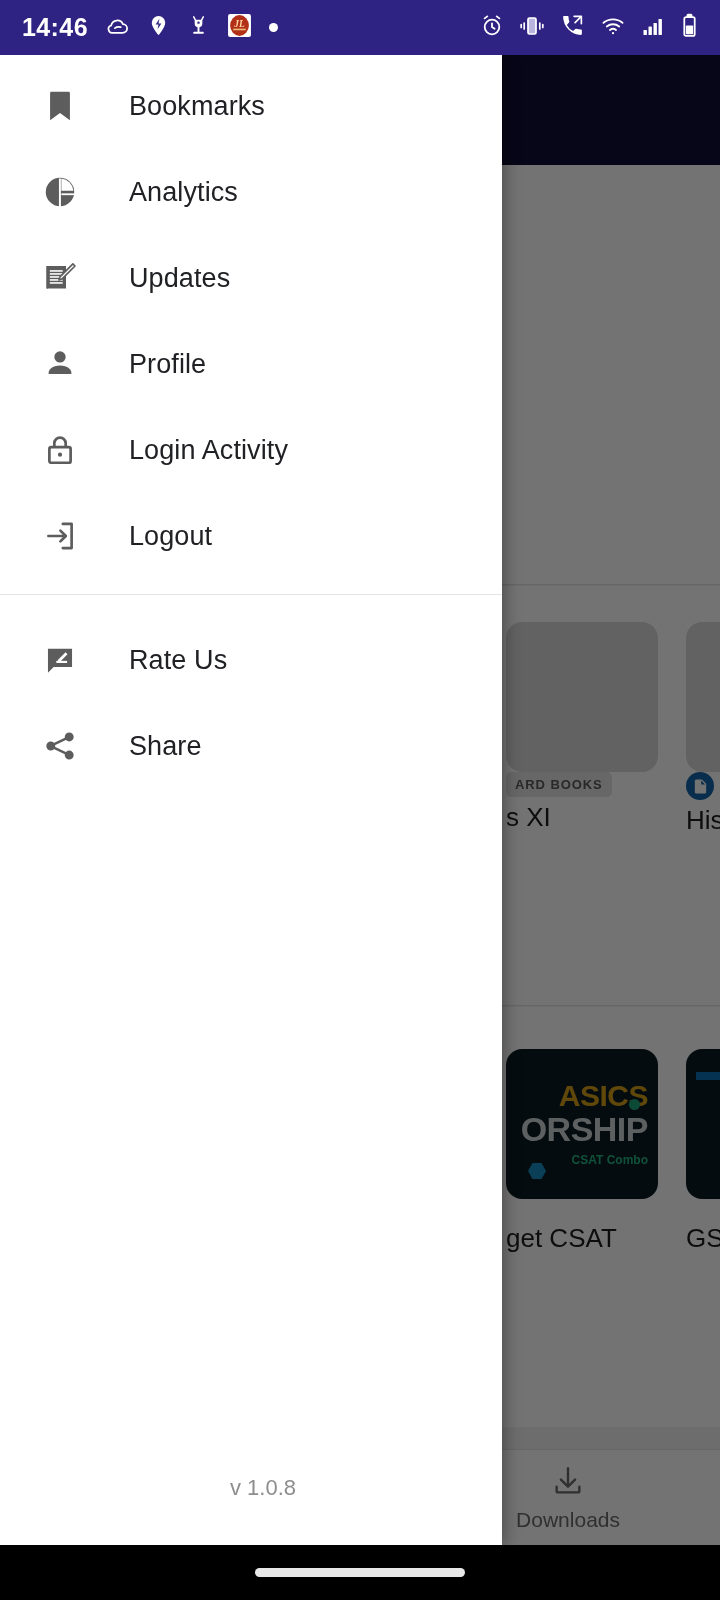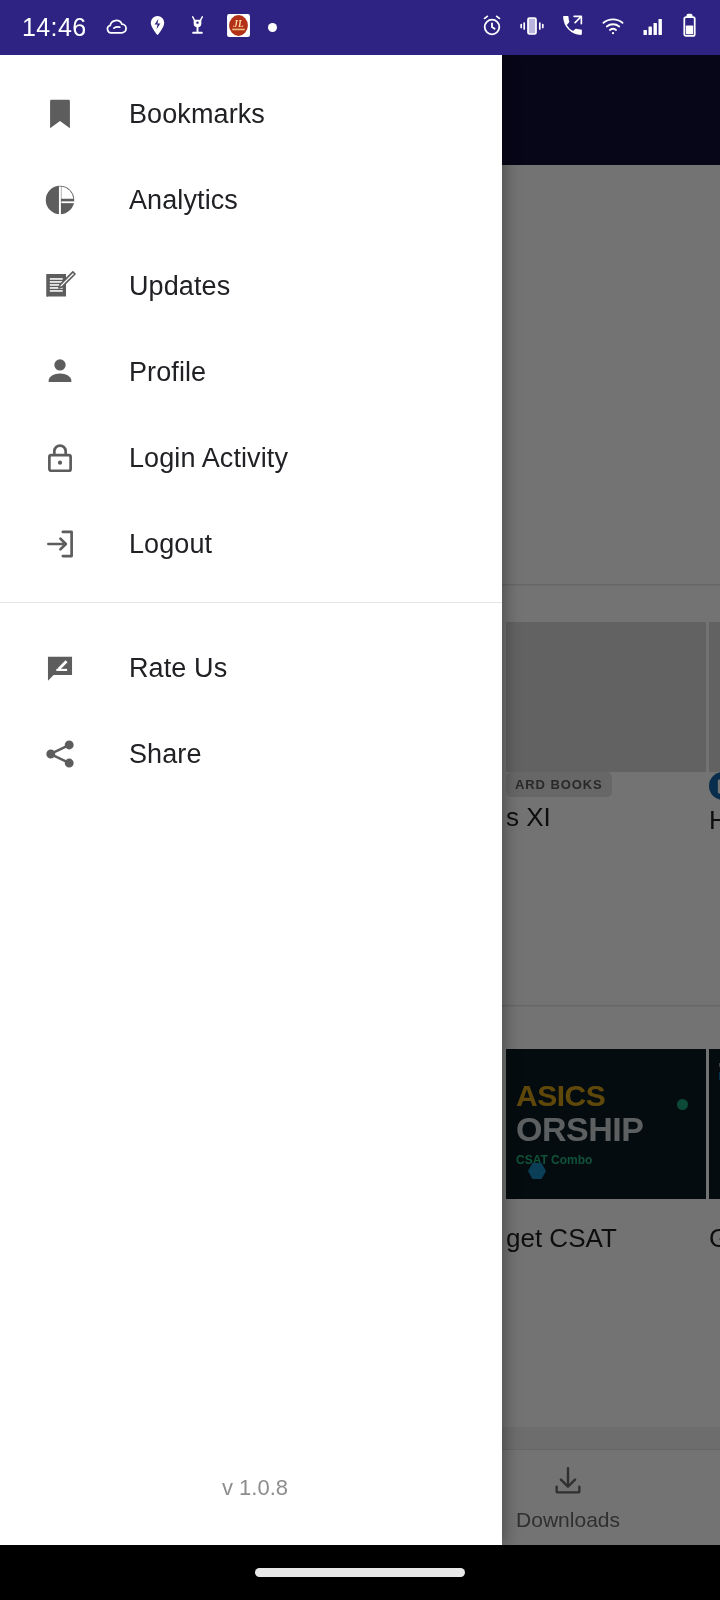--- a/index.html
+++ b/index.html
@@ -20,21 +20,21 @@
   #status-bar {
     position:absolute; top:0; left:0;
     width:720px; height:55px;
     background:#2e2382;
     display:flex; align-items:center;
     padding:0 22px;
     color:#ffffff;
   }
   #status-left { display:flex; align-items:center; gap:17px; }
   #status-right { margin-left:auto; display:flex; align-items:center; gap:15px; }
-  #clock { font-size:25px; font-weight:400; letter-spacing:.4px; }
+  #clock { font-size:25px; font-weight:700; letter-spacing:.4px; }
   .sicon { display:block; }
   .appdot { width:9px; height:9px; border-radius:50%; background:#fff; }
 
   
   #app-bg {
     position:absolute; top:55px; left:0;
     width:720px; height:1490px;
     background:#f0f0f0;
     overflow:hidden;
   }
@@ -54,22 +54,22 @@
   #sect1 { top:0; height:420px; border-bottom:1px solid #e2e2e2; }
   #sect2 { top:421px; height:420px; border-bottom:1px solid #e2e2e2; }
   #sect3 { top:842px; height:420px; }
 
   .card-row {
     position:absolute; left:30px; right:0;
     display:flex; gap:28px;
   }
   .card { width:175px; }
   .thumb {
-    width:200px; height:150px; border-radius:0;
-    background:#d9d9d9; overflow:hidden; position:relative;
+    width:152px; height:150px; border-radius:16px;
+    background:#d9d9d9; overflow:hidden; position:relative;text-align:right;
   }
   .thumb.dark {
     background:#0d1b22;
   }
   .thumb-inner {
     position:absolute; inset:0;
     display:flex; flex-direction:column; justify-content:center;
     padding:12px 10px;
   }
   .ti-head { font-size:8px; color:#dfe6e9; letter-spacing:.8px; font-weight:700; }
@@ -109,40 +109,40 @@
   }
 
   
   #drawer {
     position:absolute; top:55px; left:0;
     width:502px; height:1490px;
     background:#ffffff;
     box-shadow:4px 0 14px rgba(0,0,0,.30);
     overflow:hidden;
   }
-  .drawer-list { padding-top:16px; }
+  .drawer-list { padding-top:8px; }
   .drawer-item {
     height:86px;
     display:flex; align-items:center;
     padding-left:22px;
   }
   .di-icon {
     width:76px; min-width:76px;
     display:flex; align-items:center; justify-content:center;
     color:#5d5d5d;
   }
   .di-label {
     font-size:27px; color:#202124; letter-spacing:.1px;
     margin-left:31px;
   }
   #drawer-divider {
     height:1px; background:#e4e4e4; margin:15px 0 0 0; width:502px;
   }
   #version {
-    position:absolute; left:4px; width:502px;
+    position:absolute; left:12px; width:502px;
     bottom:44px; text-align:center;
     font-size:22px; color:#8d8d8d;
   }
 
   
   #gesture-bar {
     position:absolute; left:0; bottom:0;
     width:720px; height:55px; background:#000000;
     display:flex; align-items:center; justify-content:center;
   }

